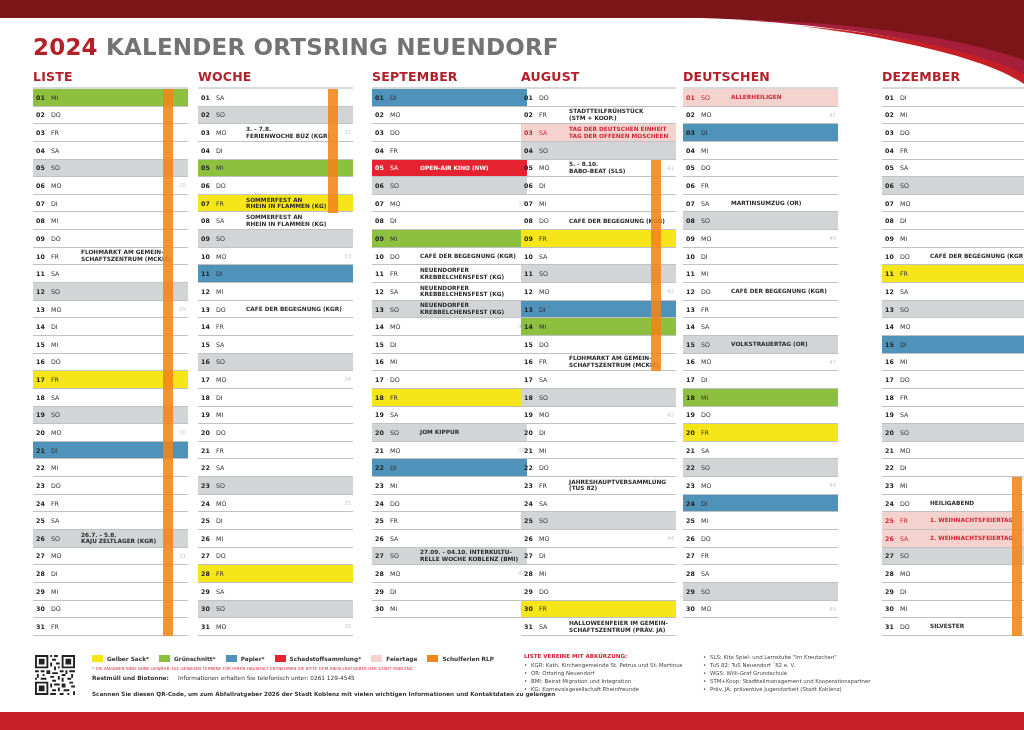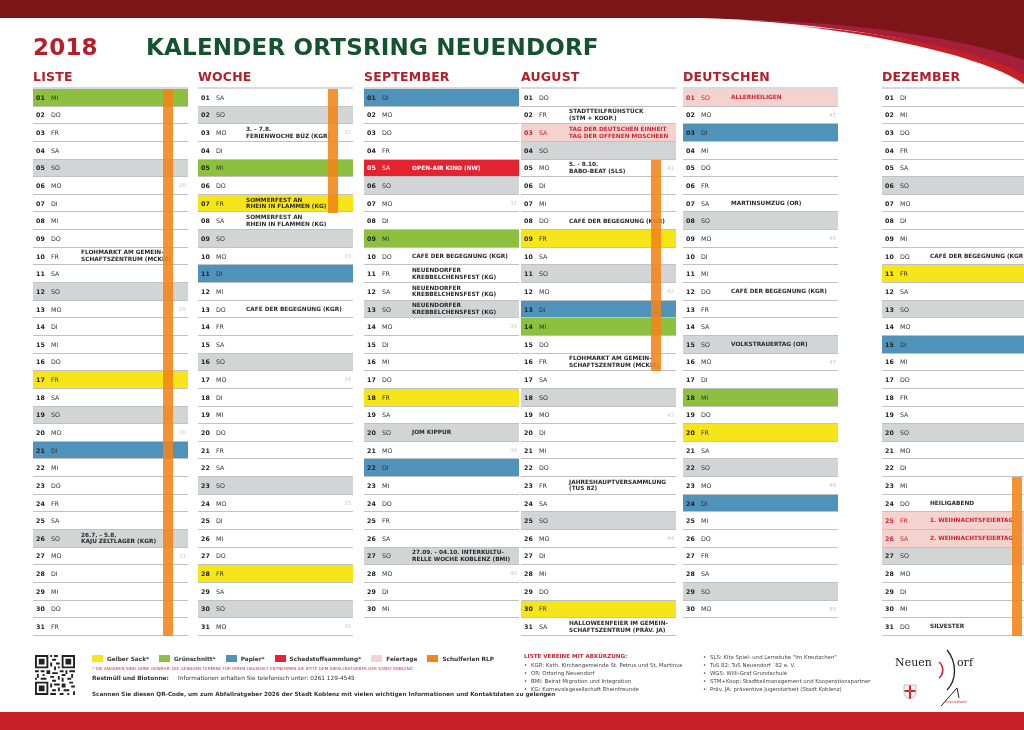--- a/index.html
+++ b/index.html
@@ -2,21 +2,21 @@
 <html><head>
 <meta charset="utf-8">
 <style>
   * { box-sizing: border-box; margin: 0; padding: 0; }
   html, body { width: 1024px; height: 730px; overflow: hidden; background: #ffffff; }
   body { position: relative; font-family: "DejaVu Sans", "Liberation Sans", sans-serif; color: #1e1e1e; }
   .top-band { position: absolute; left: 0; top: 0; width: 1024px; height: 18px; background: #7b1518; }
   .swoosh { position: absolute; left: 0; top: 0; width: 1024px; height: 100px; }
   .title { position: absolute; left: 33px; top: 34px; font-family: "DejaVu Sans", sans-serif; font-weight: bold; font-size: 23px; letter-spacing: 0.2px; white-space: nowrap; }
   .title .year { color: #b3202a; }
-  .title .rest { color: #14532d; margin-left: 40px; }
+  .title .rest { color: #737373; }
   .month { position: absolute; top: 68px; width: 155px; }
   .month-name { font-family: "DejaVu Sans", sans-serif; font-weight: bold; font-size: 12.5px; color: #b3202a; height: 18px; line-height: 18px; letter-spacing: 0.2px; }
   .head-rule { height: 2px; background: #d8d9db; margin-top: 1px; }
   .rows { position: relative; }
   .row { position: relative; height: 17.65px; border-bottom: 1px solid #bfc1c4; display: flex; align-items: center; font-size: 6.3px; }
   .row .dn { width: 14px; padding-left: 3px; font-weight: bold; color: #222; }
   .row .wd { width: 34px; padding-left: 4px; color: #333; }
   .row .ev { flex: 1; font-weight: bold; line-height: 6.6px; font-size: 5.8px; color: #2a2a2a; white-space: pre-line; text-transform: uppercase; }
   .row .wk { position: absolute; right: 2px; top: 5px; font-size: 5.5px; color: #c9c9c9; }
   .row.s { background: #d3d4d6; }
@@ -57,21 +57,21 @@
 
 <div class="top-band"></div>
 <svg class="swoosh" viewBox="0 0 1024 100" preserveAspectRatio="none">
   <path d="M0,0 L1024,0 L1024,18 L0,18 Z" fill="#7b1518"></path>
   <path d="M700,18 C840,22 960,40 1024,62 L1024,18 Z" fill="#7b1518"></path>
   <path d="M740,20 C870,28 980,50 1024,78 L1024,60 C960,38 860,22 740,20 Z" fill="#a51e3a"></path>
   <path d="M800,26 C900,38 990,60 1024,84 L1024,74 C980,52 900,34 800,26 Z" fill="#c62026"></path>
 </svg>
 
 <div class="title">
-  <span class="year">2018</span>
+  <span class="year">2024</span>
   <span class="rest">KALENDER ORTSRING NEUENDORF</span>
 </div>
 
 <div id="months">
     <div class="month" style="left: 33px;">
       <div class="month-name">LISTE</div>
       <div class="head-rule"></div>
       <div class="rows">
         <div class="row g">
           <span class="dn">01</span>
@@ -400,21 +400,21 @@
         </div>
         <div class="row">
           <span class="dn">31</span>
           <span class="wd">MO</span>
           <span class="ev"></span>
           <span class="wk">36</span>
         </div>
         <div class="ferien" style="left: 130px; top: 0px; height: 123.55px;"></div>
       </div>
     </div>
-    <div class="month" style="left: 364px;">
+    <div class="month" style="left: 372px;">
       <div class="month-name">SEPTEMBER</div>
       <div class="head-rule"></div>
       <div class="rows">
         <div class="row b">
           <span class="dn">01</span>
           <span class="wd">DI</span>
           <span class="ev"></span>
         </div>
         <div class="row">
           <span class="dn">02</span>
@@ -1122,31 +1122,15 @@
   <div class="assoc2">
     <ul>
       <li>SLS: Kita Spiel- und Lernstube "Im Kreutzchen"</li>
       <li>TuS 82: TuS Neuendorf ´82 e. V.</li>
       <li>WGS: Willi-Graf Grundschule</li>
       <li>STM+Koop: Stadtteilmanagement und Kooperationspartner</li>
       <li>Präv. JA: präventive Jugendarbeit (Stadt Koblenz)</li>
     </ul>
   </div>
 
-  <div class="logo">
-    <span class="word1">Neuen</span>
-    <svg style="position:absolute;left:40px;top:2px" width="30" height="60" viewBox="0 0 30 60">
-      <path d="M4 14 C9 18 9 26 4 30" stroke="#cf2535" stroke-width="1.6" fill="none"></path>
-      <path d="M12 2 C22 14 22 32 12 42" stroke="#222" stroke-width="1.3" fill="none"></path>
-      <path d="M6 58 L22 40 L24 50" stroke="#222" stroke-width="1" fill="none"></path>
-    </svg>
-    <span class="word2">orf</span>
-    <svg style="position:absolute;left:8px;top:38px" width="14" height="16" viewBox="0 0 14 16">
-      <path d="M1 1 H13 V8 C13 12 10 14 7 15 C4 14 1 12 1 8 Z" fill="#f2f2f2" stroke="#999" stroke-width="0.6"></path>
-      <rect x="6" y="1.5" width="2" height="13" fill="#cf2535"></rect>
-      <rect x="1.5" y="6" width="11" height="2" fill="#cf2535"></rect>
-      <rect x="6.3" y="6.3" width="1.4" height="1.4" fill="#d4a017"></rect>
-    </svg>
-    <span class="tag">...hier dahein!</span>
-  </div>
 </div>
 
 <div class="bottom-band"></div>
 
 </body></html>

